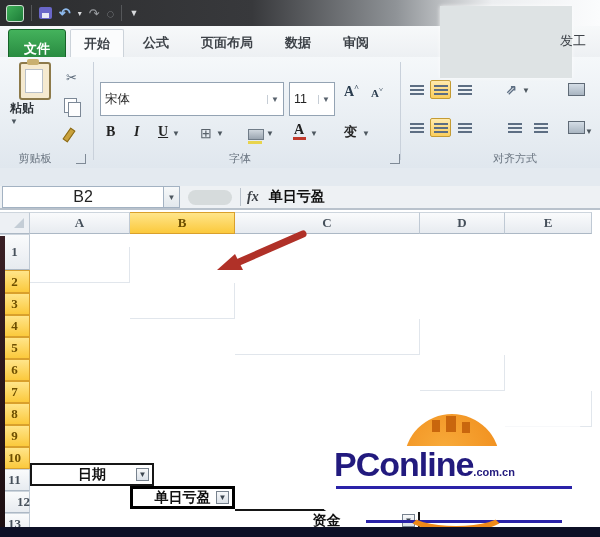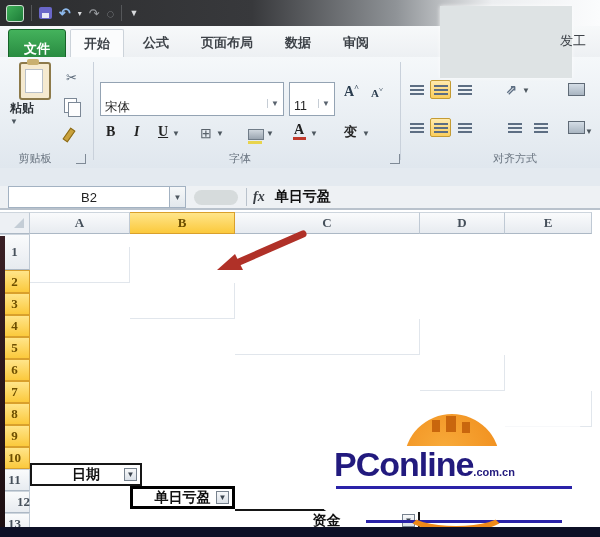--- a/index.html
+++ b/index.html
@@ -38,21 +38,21 @@
   .clipbig{width:28px;height:34px;background:#f5ead0;border:2px solid #8d7a4a;border-radius:3px;position:relative}
   .clipbig:before{content:"";position:absolute;left:6px;top:-5px;width:12px;height:6px;background:#c9b070;border-radius:2px}
   .clipbig:after{content:"";position:absolute;left:4px;top:5px;width:16px;height:22px;background:#fff;border:1px solid #b8c0c9}
   .pastelbl{font-size:12px;font-weight:bold;color:#2f353b}
   .scis{font-size:13px;color:#5d6b7a}
   .copyic{width:11px;height:13px;background:#fff;border:1px solid #7c8896;position:relative}
   .copyic:after{content:"";position:absolute;left:3px;top:3px;width:11px;height:13px;background:#fdfdfd;border:1px solid #7c8896}
   .brush{width:4px;height:12px;background:#caa23c;border:1px solid #8a6b1c;transform:rotate(35deg)}
   
   .combo{background:#fff;border:1px solid #94a3b3;height:19px;box-sizing:border-box;
-    display:flex;align-items:flex-start;font-size:12.5px;color:#222;padding:16px 4px}
+    display:flex;align-items:center;font-size:12.5px;color:#222;padding:16px 4px}
   .combo .cdd{margin-left:auto;font-size:8px;color:#59636e;border-left:1px solid #c6cdd5;padding-left:3px}
   .fbtn{font-family:"Liberation Serif",serif;font-weight:bold;font-size:14px;color:#222;line-height:16px}
   .dd8{font-size:8px;color:#4d575f}
   .bordic{font-size:14px;color:#59626b;line-height:14px}
   .fillic{width:14px;height:9px;background:linear-gradient(#cfd6dd,#9aa5b0);border:1px solid #707c88;position:relative}
   .fillic:after{content:"";position:absolute;left:-1px;bottom:-5px;width:14px;height:3px;background:#e8d44d}
   .fcolA{font-family:"Liberation Serif",serif;font-weight:bold;font-size:14px;color:#222;line-height:13px;position:relative}
   .fcolA:after{content:"";position:absolute;left:-1px;bottom:-4px;width:13px;height:3px;background:#c0392b}
   .grow{font-family:"Liberation Serif",serif;font-weight:bold;color:#2c3e50;font-size:14px}
   .shrink{font-family:"Liberation Serif",serif;font-weight:bold;color:#2c3e50;font-size:11px}
@@ -60,22 +60,22 @@
   .abtn{width:21px;height:19px;display:flex;align-items:center;justify-content:center;box-sizing:border-box;border-radius:2px}
   .abtn.sel{background:linear-gradient(#ffeaad,#fbce5c);border:1px solid #c49b33}
   .bars{width:14px;height:10px;background:repeating-linear-gradient(to bottom,#5d6e83 0 2px,rgba(0,0,0,0) 2px 4px)}
   .orient{font-size:13px;font-weight:bold;color:#5d6e83}
   .mrg{width:15px;height:11px;border:1px solid #5f6a76;background:linear-gradient(#d4dde6,#a9b5c1)}
   .censor{left:440px;top:6px;width:132px;height:72px;background:#dee3e4;z-index:4;box-shadow:0 0 4px rgba(255,255,255,.8)}
   
   .fstrip{left:0;top:168px;width:600px;height:18px;background:#e4eaf0}
   .fbar{left:0;top:186px;width:600px;height:24px;background:#eef1f4;border-bottom:2px solid #b9c2cc;
     box-sizing:border-box;display:flex;align-items:center}
-  .namebox{width:160px;height:20px;background:#fff;border:1px solid #a3b2c2;margin-left:8px;
-    display:flex;align-items:center;justify-content:center;font-size:13px;color:#222}
+  .namebox{width:160px;height:20px;background:#fff;border:1px solid #a3b2c2;margin-left:2px;
+    display:flex;align-items:center;justify-content:center;font-size:16px;color:#222}
   .nbdd{width:15px;height:20px;background:linear-gradient(#f6f8f9,#e2e8ed);border:1px solid #a3b2c2;border-left:none;
     font-size:8px;color:#4d575f;display:flex;align-items:center;justify-content:center}
   .oval{width:44px;height:15px;background:#d6dbdc;border-radius:8px;margin:0 8px}
   .fxsep{width:1px;height:18px;background:#b9c2cc;margin-right:6px}
   .fx{font-family:"Liberation Serif",serif;font-style:italic;font-weight:bold;font-size:14px;color:#3a3f45;margin-right:10px}
   .fcontent{font-family:"Liberation Serif",serif;font-weight:bold;font-size:14px;color:#111}
   
   .sheetbg{left:0;top:212px;width:592px;height:325px;background:#fff}
   .chdr,.rhdr,.corner{box-sizing:border-box;display:flex;align-items:center;justify-content:center;
     font-family:"Liberation Serif",serif;font-weight:bold;font-size:13px;color:#46505b;
@@ -240,21 +240,21 @@
     <div class="abs rhdr sel" style="left: 0px; top: 425px; width: 30px; height: 22px;">9</div>
     <div class="abs rhdr sel" style="left: 0px; top: 447px; width: 30px; height: 22px;">10</div>
     <div class="abs rhdr" style="left: 0px; top: 469px; width: 30px; height: 22px;">11</div>
     <div class="abs rhdr" style="left: 0px; top: 491px; width: 30px; height: 22px; padding-left: 18px;">12</div>
     <div class="abs rhdr" style="left: 0px; top: 513px; width: 30px; height: 22px;">13</div>
     <div class="abs cell fcell" style="left: 30px; top: 234px; width: 100px; height: 36px;"></div>
     <div class="abs cell fcell" style="left: 130px; top: 234px; width: 105px; height: 36px;"></div>
     <div class="abs cell fcell" style="left: 235px; top: 234px; width: 185px; height: 36px;"></div>
     <div class="abs cell fcell" style="left: 420px; top: 234px; width: 85px; height: 36px;"></div>
     <div class="abs cell fcell" style="left: 505px; top: 234px; width: 87px; height: 36px;"></div>
-    <div class="abs cell tcell thead bl bt" style="left: 30px; top: 270px; width: 112px; height: 23px;">日期<span class="filter">▼</span></div>
+    <div class="abs cell tcell thead bl bt" style="left: 30px; top: 270px; width: 124px; height: 23px;">日期<span class="filter">▼</span></div>
     <div class="abs cell bactive" style="left: 130px; top: 270px; width: 105px; height: 23px;">单日亏盈<span class="filter">▼</span></div>
     <div class="abs cell tcell thead bt" style="left: 235px; top: 270px; width: 185px; height: 23px;">资金<span class="filter">▼</span></div>
     <div class="abs cell fcell" style="left: 420px; top: 270px; width: 85px; height: 23px;"></div>
   </div>
 
 <div class="abs arrowbox">
   <svg width="110" height="48" viewBox="0 0 110 48">
     <line x1="98" y1="6" x2="34" y2="34" stroke="#b03128" stroke-width="7" stroke-linecap="round"></line>
     <polygon points="12,42 30,26 38,42" fill="#b03128"></polygon>
   </svg>

